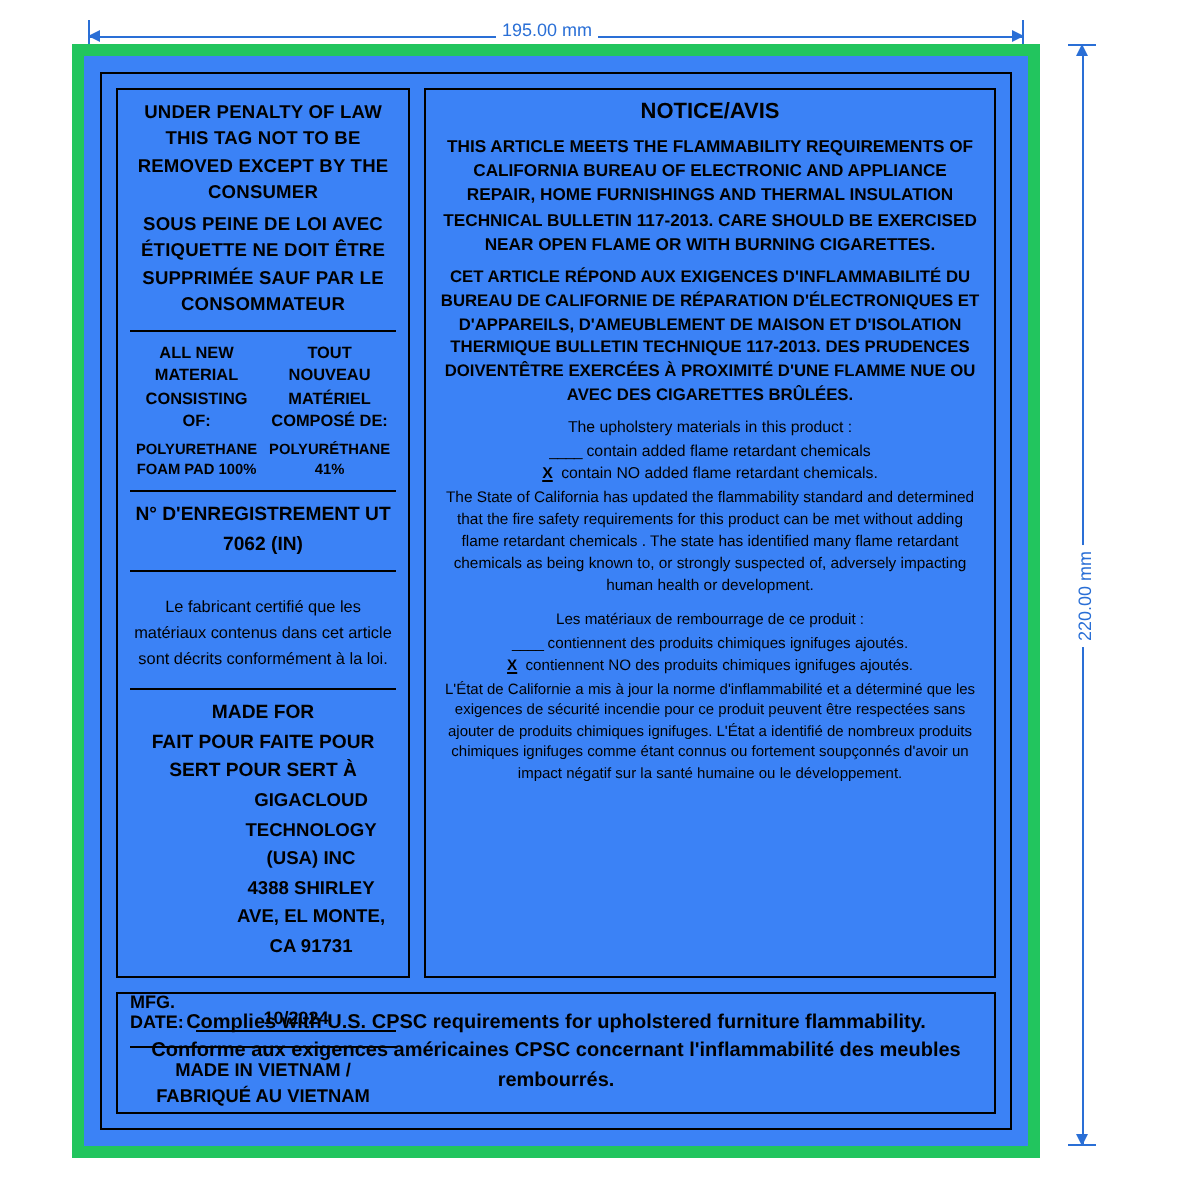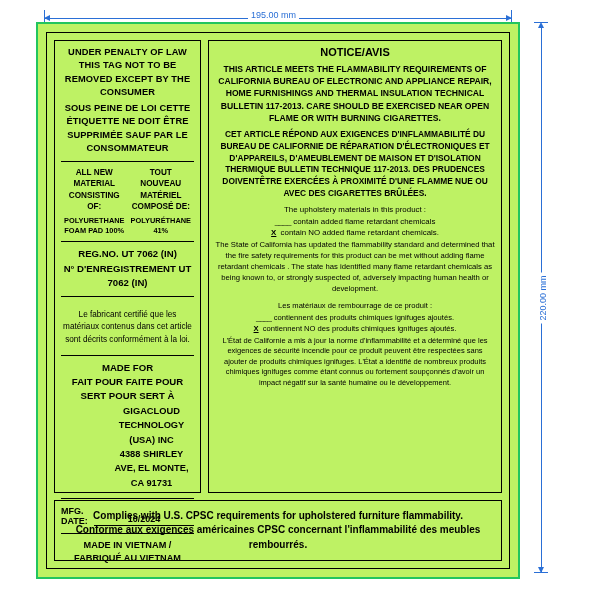--- a/index.html
+++ b/index.html
@@ -64,23 +64,23 @@
     border-top: 6px solid #2a6fd6;
   }
 
   
   .artboard {
     position: absolute;
     left: 36px;
     top: 22px;
     width: 484px;
     height: 557px;
-    border: 2px solid #22c55e;
+    border: 6px solid #22c55e;
     box-sizing: border-box;
-    background: #bef264;
+    background: #3b82f6;
   }
   .label-outer {
     position: absolute;
     left: 8px;
     top: 8px;
     right: 8px;
     bottom: 8px;
     border: 1px solid #000;
     box-sizing: border-box;
     display: flex;
@@ -282,38 +282,37 @@
   <div class="dim-label dim-label-v" style="left:517px; top:293px;">220.00 mm</div>
 </div>
 
 <div class="artboard">
   <div class="label-outer">
 
     <div class="panels">
 
       <div class="panel panel-left">
         <div class="hdr blk">UNDER PENALTY OF LAW THIS TAG NOT TO BE REMOVED EXCEPT BY THE CONSUMER</div>
-        <div class="hdr blk" style="margin-top:2px;">SOUS PEINE DE LOI CETTE ÉTIQUETTE NE DOIT ÊTRE SUPPRIMÉE SAUF PAR LE CONSOMMATEUR</div>
+        <div class="hdr blk" style="margin-top:2px;">SOUS PEINE DE LOI AVEC ÉTIQUETTE NE DOIT ÊTRE SUPPRIMÉE SAUF PAR LE CONSOMMATEUR</div>
 
         <div class="rule"></div>
 
         <div class="two-col">
           <div>
             <div>ALL NEW MATERIAL CONSISTING OF:</div>
             <div class="mat-sub">POLYURETHANE FOAM PAD 100%</div>
           </div>
           <div>
             <div>TOUT NOUVEAU MATÉRIEL COMPOSÉ DE:</div>
             <div class="mat-sub">POLYURÉTHANE 41%</div>
           </div>
         </div>
 
         <div class="rule"></div>
 
-        <div class="reg blk">REG.NO. UT 7062 (IN)</div>
         <div class="reg blk">N° D'ENREGISTREMENT UT 7062 (IN)</div>
 
         <div class="rule"></div>
 
         <div class="cert-fr">Le fabricant certifié que les matériaux contenus dans cet article sont décrits conformément à la loi.</div>
 
         <div class="rule" style="margin-top:8px;"></div>
 
         <div class="made-for">MADE FOR</div>
         <div class="made-for">FAIT POUR FAITE POUR SERT POUR SERT À</div>

